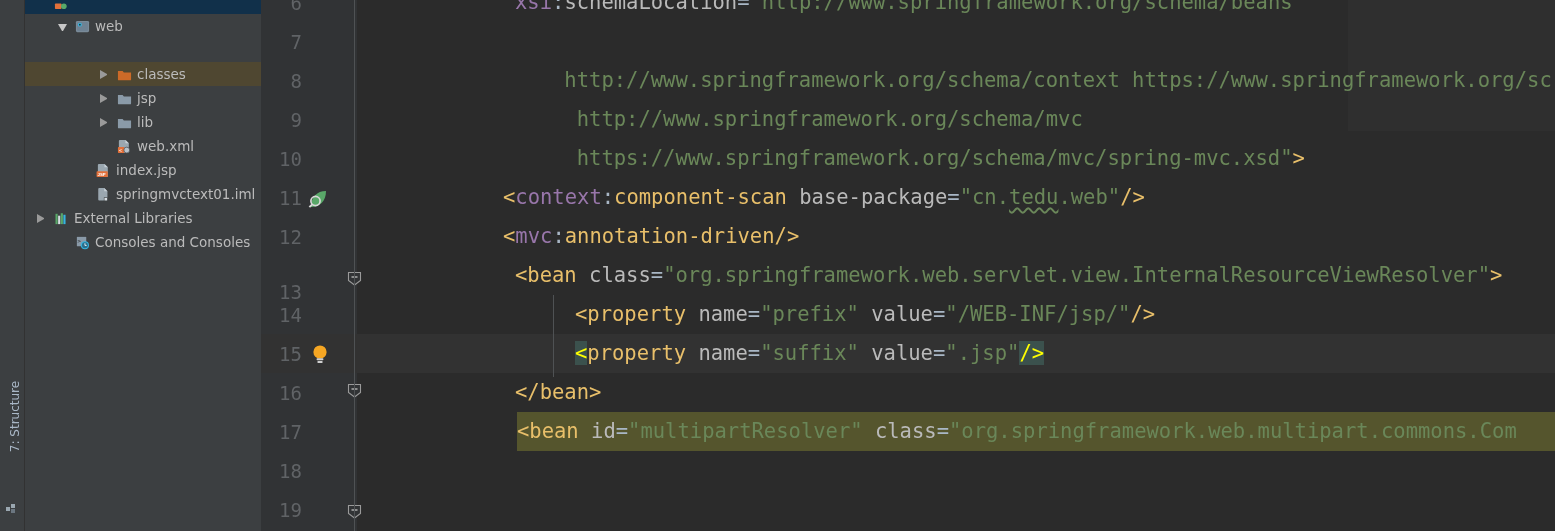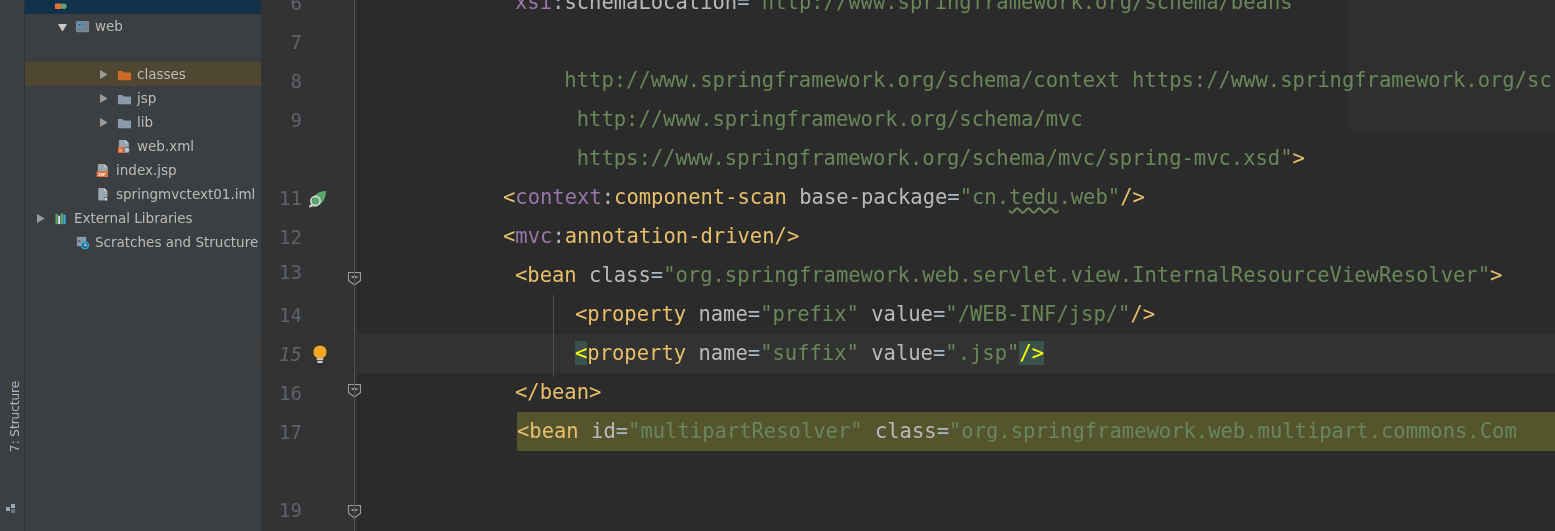--- a/index.html
+++ b/index.html
@@ -202,60 +202,66 @@
         <span class="lbl" style="left: 49px;">External Libraries</span>
       </div>
       <div class="trow" style="top: 230px; position: absolute; left: 0px; right: 0px;">
         <svg viewBox="0 0 16 16" class="ico" style="left: 50px;">
           <path d="M2 2 h10 v10 h-10 Z" fill="#8a9aa8"></path>
           <text x="2.6" y="9" font-size="6" fill="#2b2b2b" font-family="monospace">&gt;</text>
           <circle cx="10.6" cy="11" r="4.3" fill="#36b5e0"></circle>
           <circle cx="10.6" cy="11" r="3.2" fill="#2b6f8c"></circle>
           <path d="M10.6 8.8 v2.3 h1.8" stroke="#ffffff" stroke-width="0.9" fill="none"></path>
         </svg>
-        <span class="lbl" style="left: 70px;">Scratches and Structure</span>
+        <span class="lbl" style="left: 70px;">Consoles and Consoles</span>
       </div>
     </div>
 
   <div id="editor">
     <div id="ghost-panel"></div>
     <div id="gutter">
         <div class="gline" style="top: -17px;">
           <span class="num">6</span>
         </div>
         <div class="gline" style="top: 22px;">
           <span class="num">7</span>
         </div>
         <div class="gline" style="top: 61px;">
           <span class="num">8</span>
         </div>
         <div class="gline" style="top: 100px;">
           <span class="num">9</span>
         </div>
+        <div class="gline" style="top: 139px;">
+          <span class="num">10</span>
+        </div>
         <div class="gline" style="top: 178px;">
           <span class="num">11</span>
         </div>
         <div class="gline" style="top: 217px;">
           <span class="num">12</span>
         </div>
-        <div class="gline" style="top: 252px;">
+        <div class="gline" style="top: 272px;">
           <span class="num">13</span>
         </div>
         <div class="gline" style="top: 295px;">
           <span class="num">14</span>
         </div>
         <div style="position: absolute; left: 0px; width: 96px; height: 39px; background: rgb(50, 50, 50); top: 334px;"></div>
-        <div class="gline" style="top: 334px; font-style: italic;">
+        <div class="gline" style="top: 334px;">
           <span class="num">15</span>
         </div>
         <div class="gline" style="top: 373px;">
           <span class="num">16</span>
         </div>
         <div class="gline" style="top: 412px;">
           <span class="num">17</span>
+        </div>
+        <div class="gline" style="top: 451px;">
+          <span class="num">18</span>
         </div>
         <div class="gline" style="top: 490px;">
           <span class="num">19</span>
         </div>
         <svg class="foldmark" viewBox="0 0 15 15" style="left: 86px; top: 271px;">
           <path d="M1.5 1.5 h12 v8 l-6 4.5 l-6 -4.5 Z" fill="#313335" stroke="#9a9a9a" stroke-width="1.1"></path>
           <line x1="4.5" y1="6" x2="10.5" y2="6" stroke="#c0c0c0" stroke-width="1.3"></line>
         </svg>
         <svg class="foldmark" viewBox="0 0 15 15" style="left: 86px; top: 383px;">
           <path d="M1.5 1.5 h12 v8 l-6 4.5 l-6 -4.5 Z" fill="#313335" stroke="#9a9a9a" stroke-width="1.1"></path>

